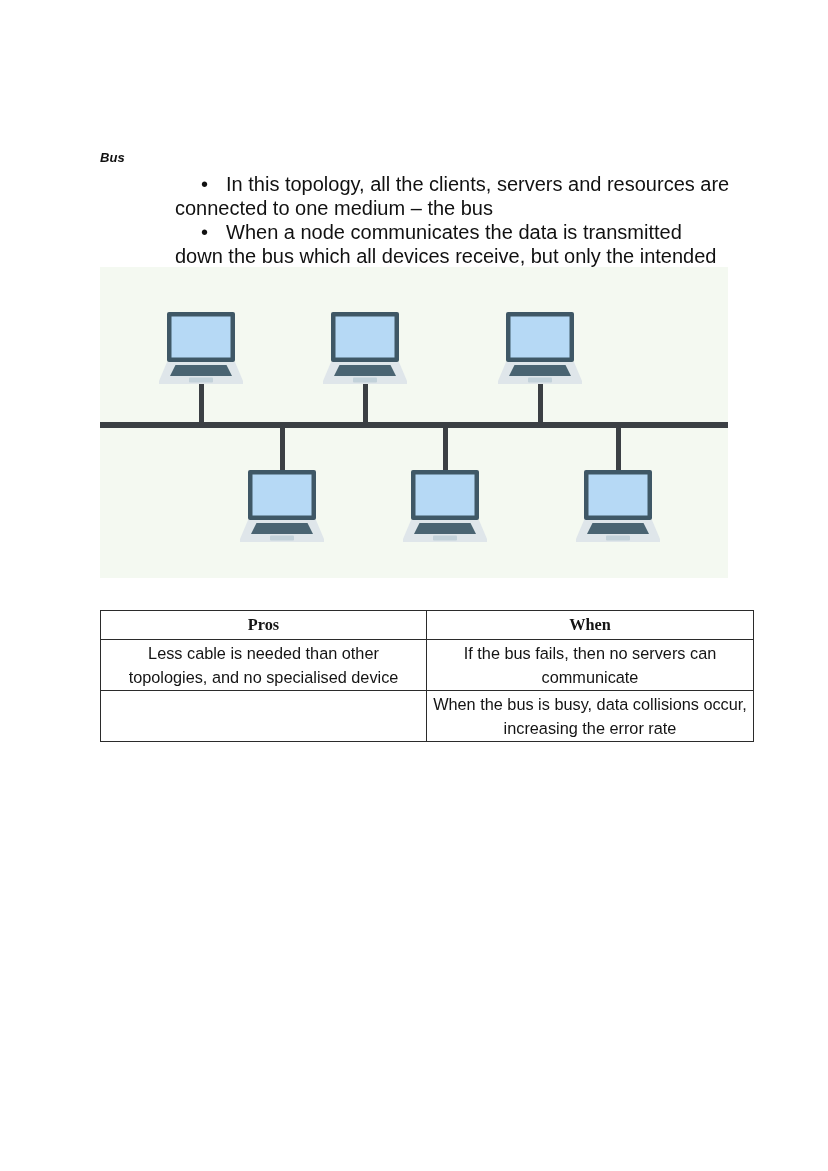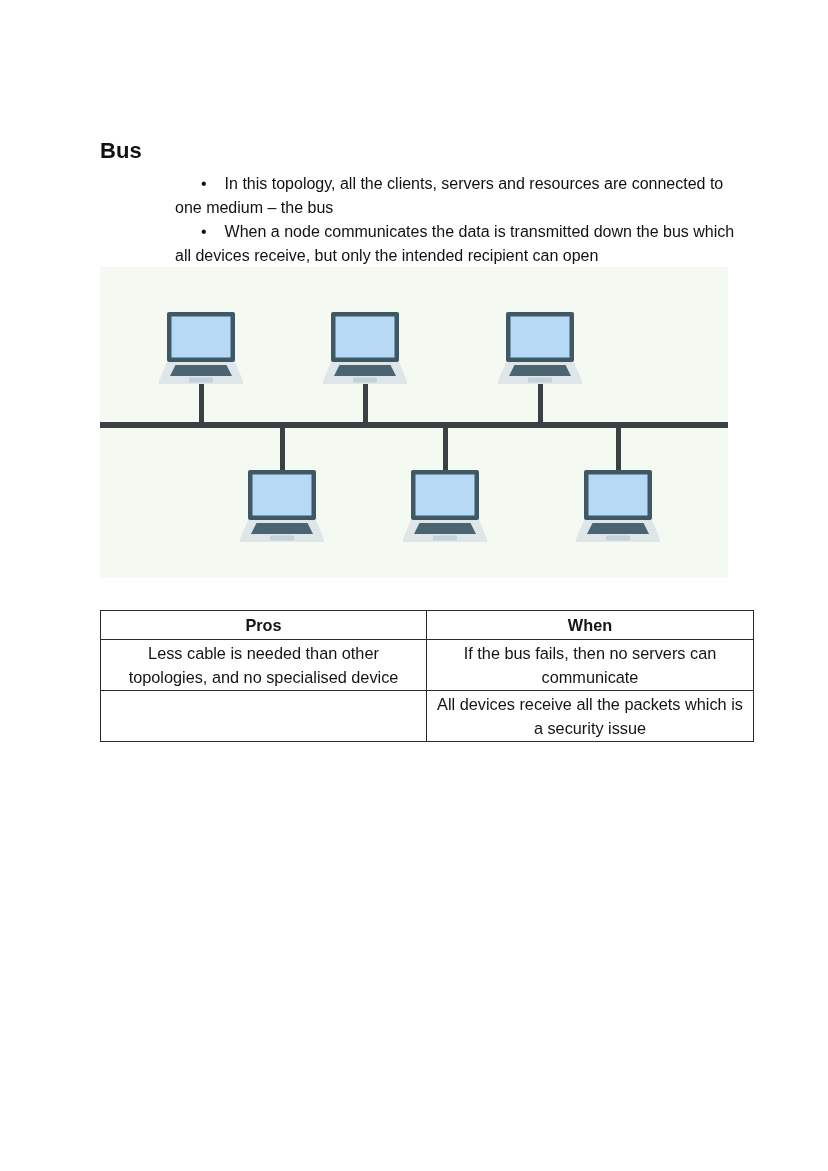--- a/index.html
+++ b/index.html
@@ -19,38 +19,39 @@
   .page {
     position: absolute;
     inset: 0;
     background: #ffffff;
   }
 
   
   .section-heading {
     position: absolute;
     left: 100px;
-    top: 138px;
-    font-size: 22px;
+    top: 150px;
+    font-size: 13px;
     font-weight: bold;
     letter-spacing: 0.1px;
     color: #111111;
     line-height: 1.2;
+    font-style: italic;
   }
 
   
   .bullet-list {
     position: absolute;
     left: 175px;
     top: 172px;
     width: 560px;
   }
   .bullet-para {
     margin: 0;
-    font-size: 16px;
+    font-size: 20px;
     line-height: 24px;
     text-indent: 26px;
     margin-left: -0px;
     white-space: pre-wrap;
   }
 
   
   .figure-panel {
     position: absolute;
     left: 100px;
@@ -83,20 +84,21 @@
     vertical-align: middle;
     font-size: 16.3px;
     line-height: 24px;
     color: #141414;
     padding: 1px 6px;
   }
   .pros-cons-table th {
     font-weight: bold;
     height: 24px;
     padding: 2px 6px;
+    font-family: Liberation Serif, serif;
   }
   .col-pros { width: 313px; }
   .col-cons { width: 314px; }
   .cell-two-line { height: 48px; margin-left: 24px; }
   .cell-empty { height: 48px; }
 </style>
 </head>
 <body>
 
 <div class="page">
@@ -166,18 +168,18 @@
         <th class="col-cons">When</th>
       </tr>
     </thead>
     <tbody>
       <tr>
         <td class="cell-two-line">Less cable is needed than other topologies, and no specialised device</td>
         <td class="cell-two-line">If the bus fails, then no servers can communicate</td>
       </tr>
       <tr>
         <td class="cell-empty"></td>
-        <td class="cell-two-line">All devices receive all the packets which is a security issue</td>
+        <td class="cell-two-line">When the bus is busy, data collisions occur, increasing the error rate</td>
       </tr>
     </tbody>
   </table>
 
 </div>
 
 </body></html>

